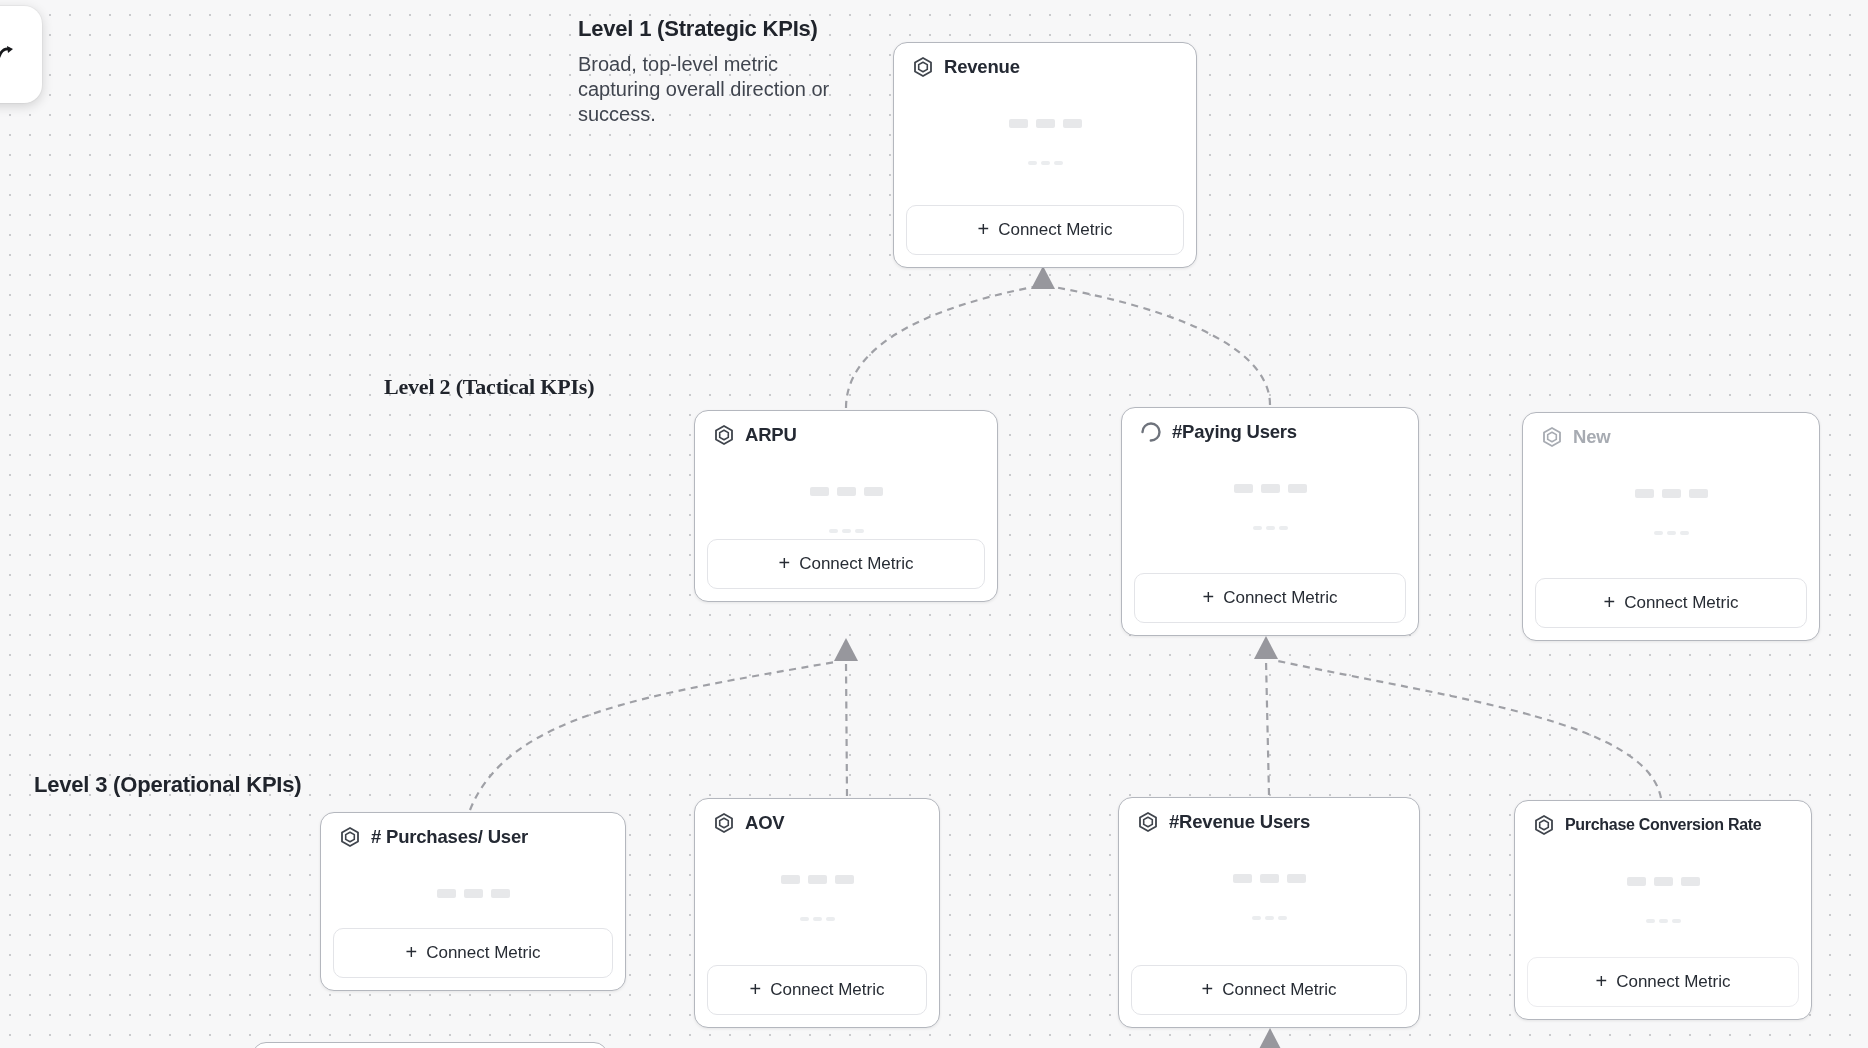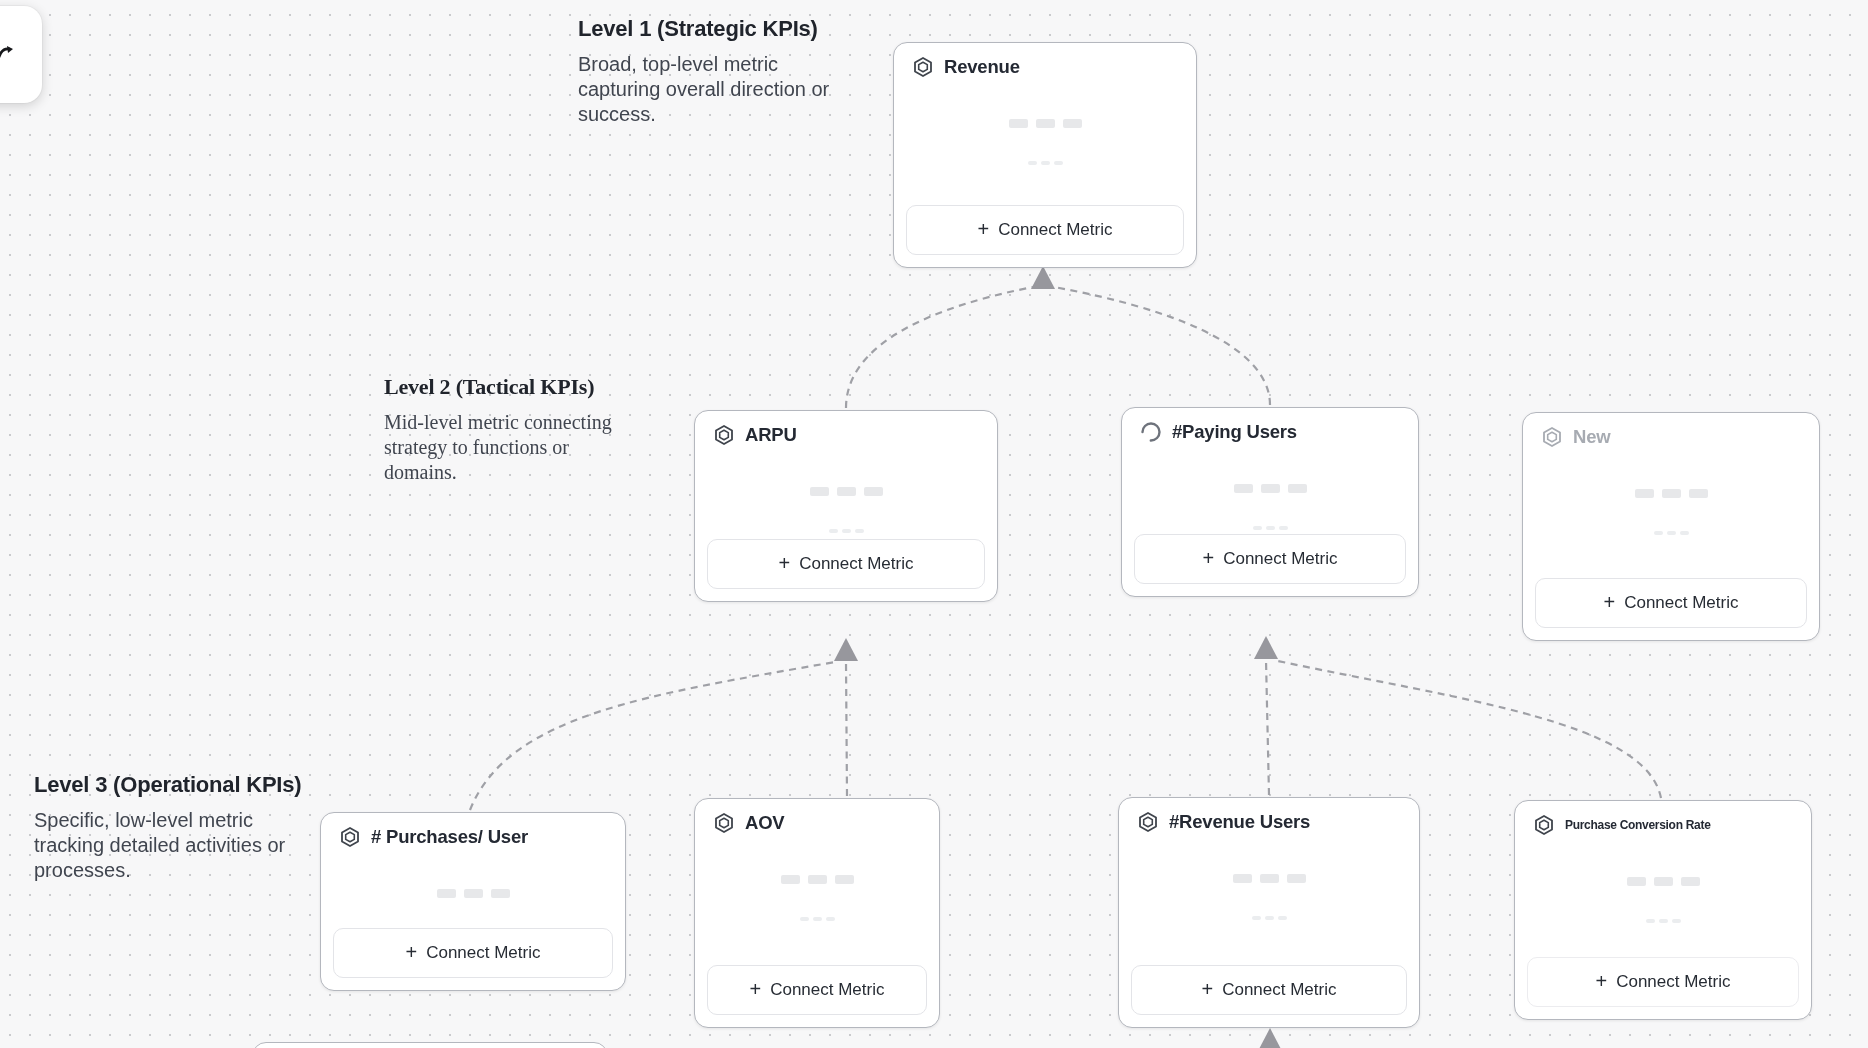--- a/index.html
+++ b/index.html
@@ -73,25 +73,23 @@
     <path d="M1272,1090 C1277,1075 1266,1064 1270,1052"></path>
     <polygon points="1270,1028 1258,1051 1282,1051"></polygon>
   </svg>
 
   <section class="level-label" style="left:578px;top:16px;">
     <h2>Level 1 (Strategic KPIs)</h2>
     <p style="width:256px;">Broad, top-level metric capturing overall direction or success.</p>
   </section>
   <section class="level-label" style="left:384px;top:374px;font-family:Liberation Serif, serif;">
     <h2>Level 2 (Tactical KPIs)</h2>
-    <p style="width:250px;">Mid-level metric connecting strategy to functions or domains.</p>
   </section>
   <section class="level-label" style="left:34px;top:772px;">
     <h2>Level 3 (Operational KPIs)</h2>
-    <p style="width:268px;">Specific, low-level metric tracking detailed activities or processes.</p>
   </section>
 
   <article class="card" style="left:893px;top:42px;width:304px;height:226px;">
     <header class="card-head">
       <span class="icon">
         <svg width="22" height="22" viewBox="0 0 22 22">
             <polygon points="11,2 19,6.5 19,15.5 11,20 3,15.5 3,6.5" fill="none" stroke="#3f444c" stroke-width="1.8" stroke-linejoin="round"></polygon>
             <polygon points="11,6.2 15.3,8.6 15.3,13.4 11,15.8 6.7,13.4 6.7,8.6" fill="none" stroke="#3f444c" stroke-width="1.6" stroke-linejoin="round"></polygon>
           </svg>
       </span>
@@ -132,21 +130,21 @@
         <i></i>
         <i></i>
         <i></i>
       </div>
     <button class="connect">
         <span class="plus">+</span>
         <span>Connect Metric</span>
       </button>
   </article>
 
-  <article class="card" style="left:1121px;top:407px;width:298px;height:190px;">
+  <article class="card" style="left:1121px;top:407px;width:298px;height:229px;">
     <header class="card-head">
       <span class="icon">
         <svg width="22" height="22" viewBox="0 0 22 22">
             <circle cx="11" cy="11" r="8.5" fill="none" stroke="#6e737c" stroke-width="2.4" stroke-linecap="round" stroke-dasharray="40 13.4" transform="rotate(180 11 11)"></circle>
           </svg>
       </span>
       <h3 class="card-title">#Paying Users</h3>
     </header>
     <div class="sk-row big">
         <i></i>
@@ -269,21 +267,21 @@
   </article>
 
   <article class="card" style="left:1514px;top:800px;width:298px;height:220px;">
     <header class="card-head">
       <span class="icon">
         <svg width="22" height="22" viewBox="0 0 22 22">
             <polygon points="11,2 19,6.5 19,15.5 11,20 3,15.5 3,6.5" fill="none" stroke="#3f444c" stroke-width="1.8" stroke-linejoin="round"></polygon>
             <polygon points="11,6.2 15.3,8.6 15.3,13.4 11,15.8 6.7,13.4 6.7,8.6" fill="none" stroke="#3f444c" stroke-width="1.6" stroke-linejoin="round"></polygon>
           </svg>
       </span>
-      <h3 class="card-title" style="font-size:12px;letter-spacing:-0.3px;">Purchase Conversion Rate</h3>
+      <h3 class="card-title" style="font-size:16px;letter-spacing:-0.3px;">Purchase Conversion Rate</h3>
     </header>
     <div class="sk-row big">
         <i></i>
         <i></i>
         <i></i>
       </div>
     <div class="sk-row small">
         <i></i>
         <i></i>
         <i></i>

